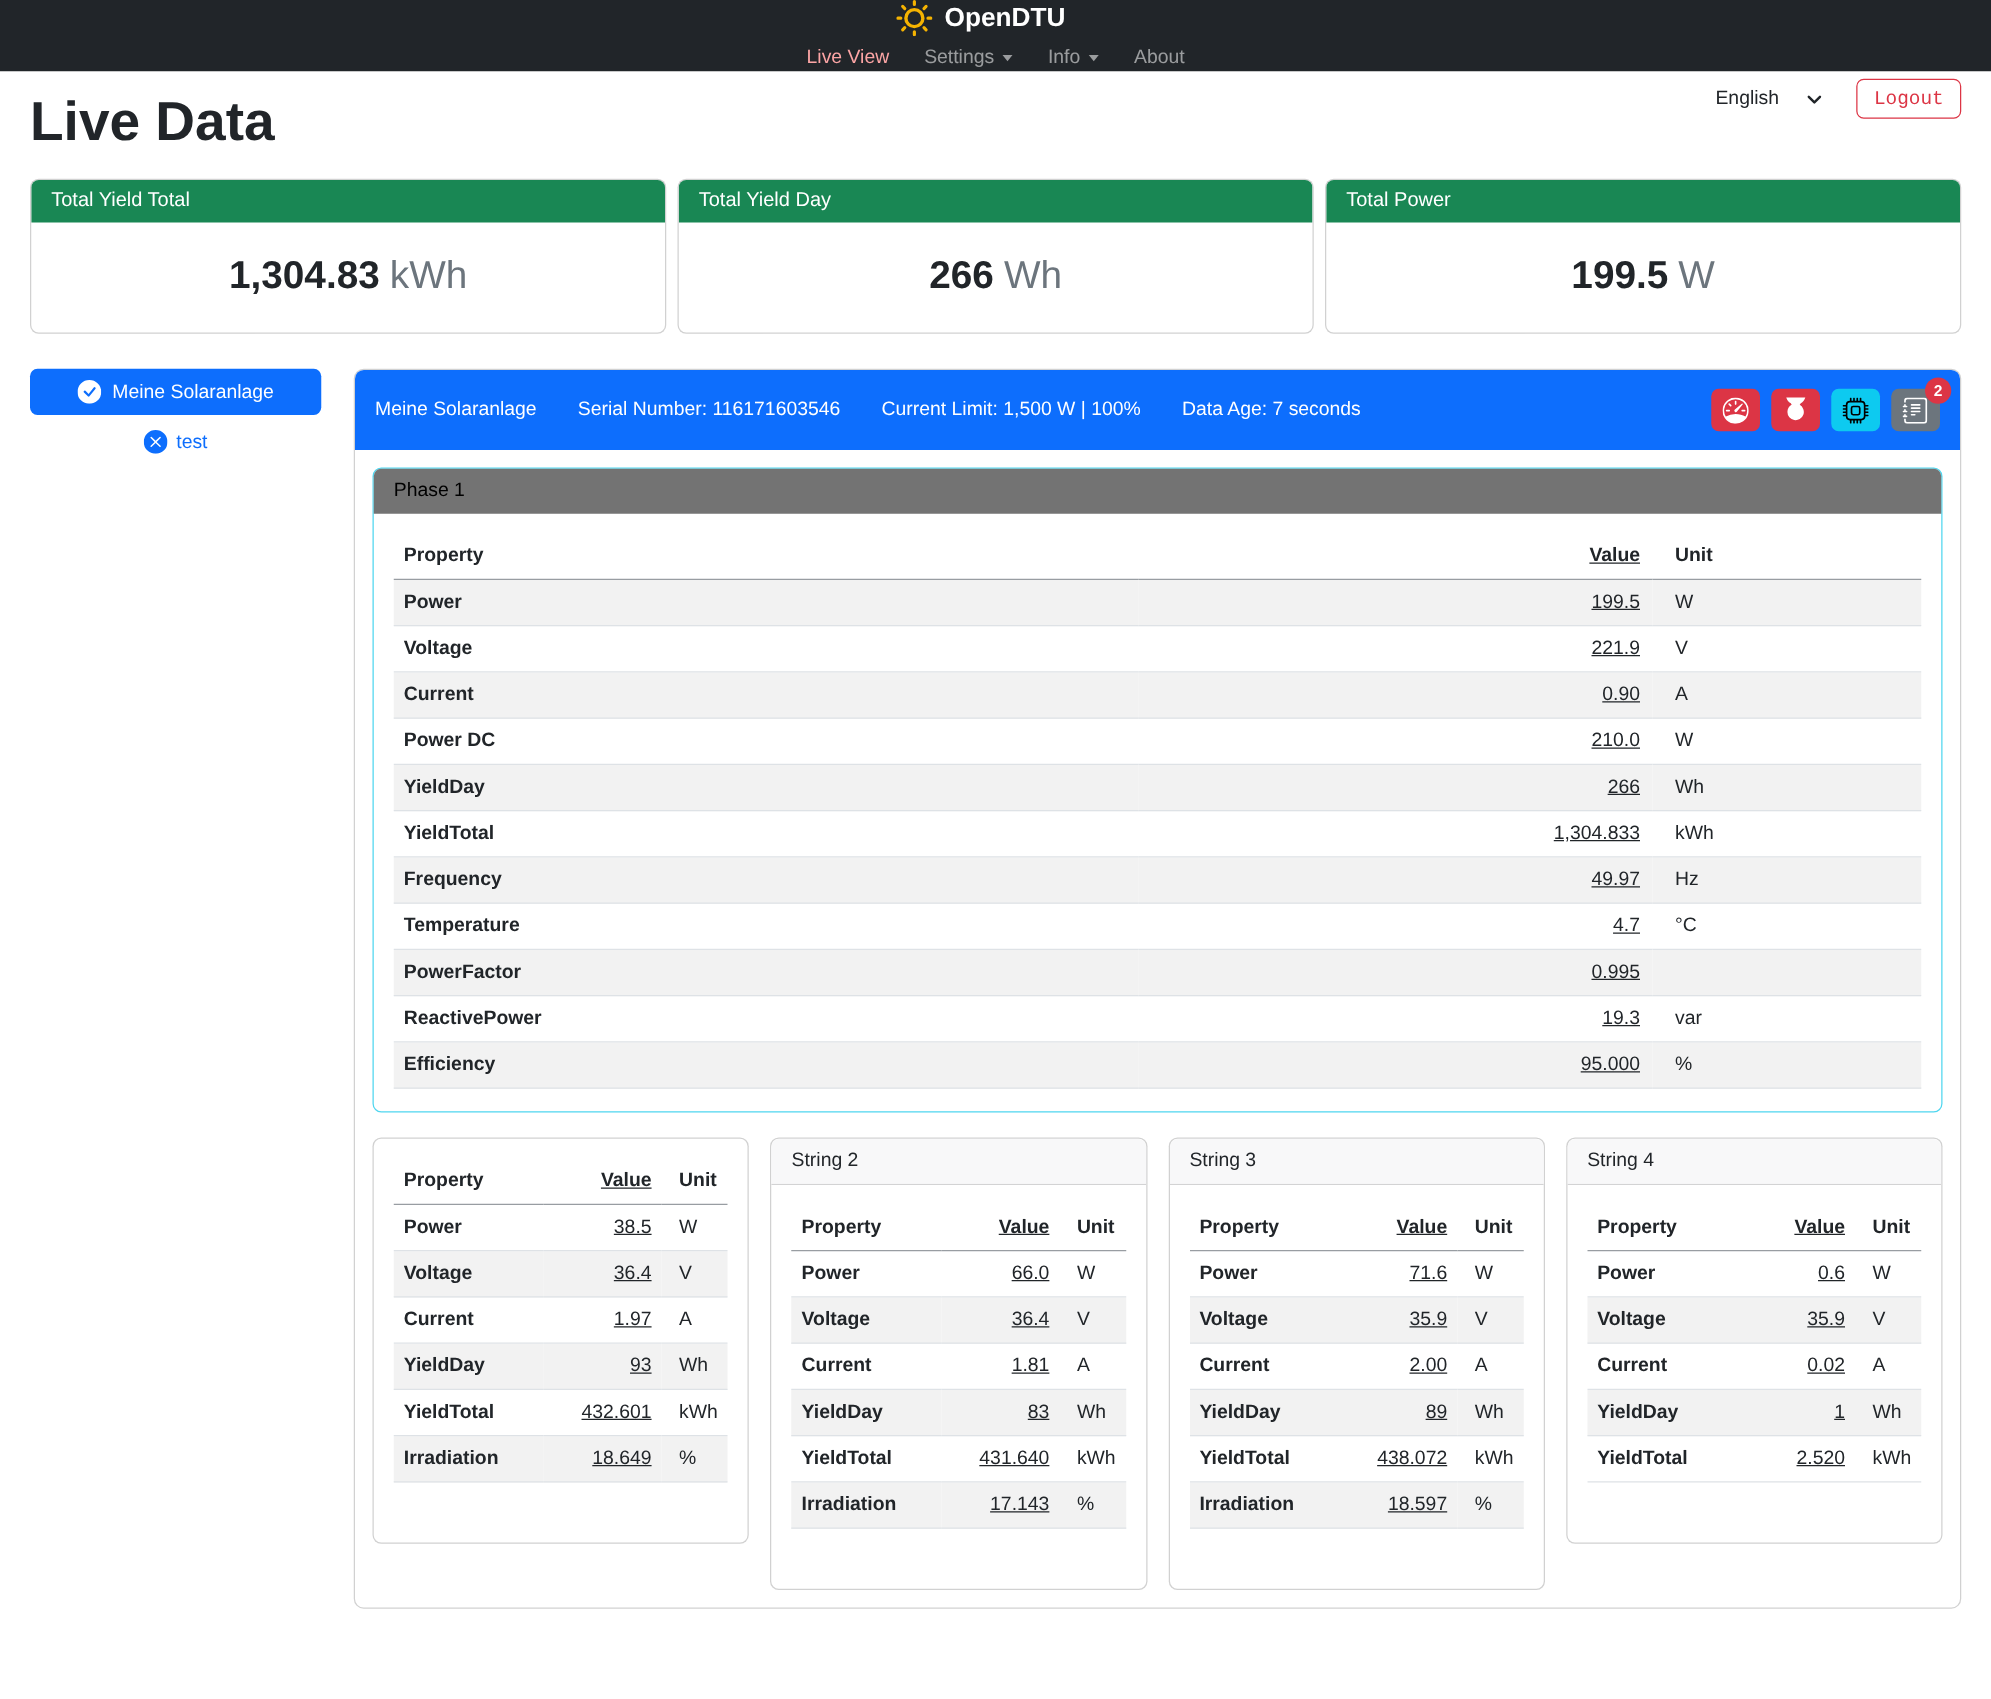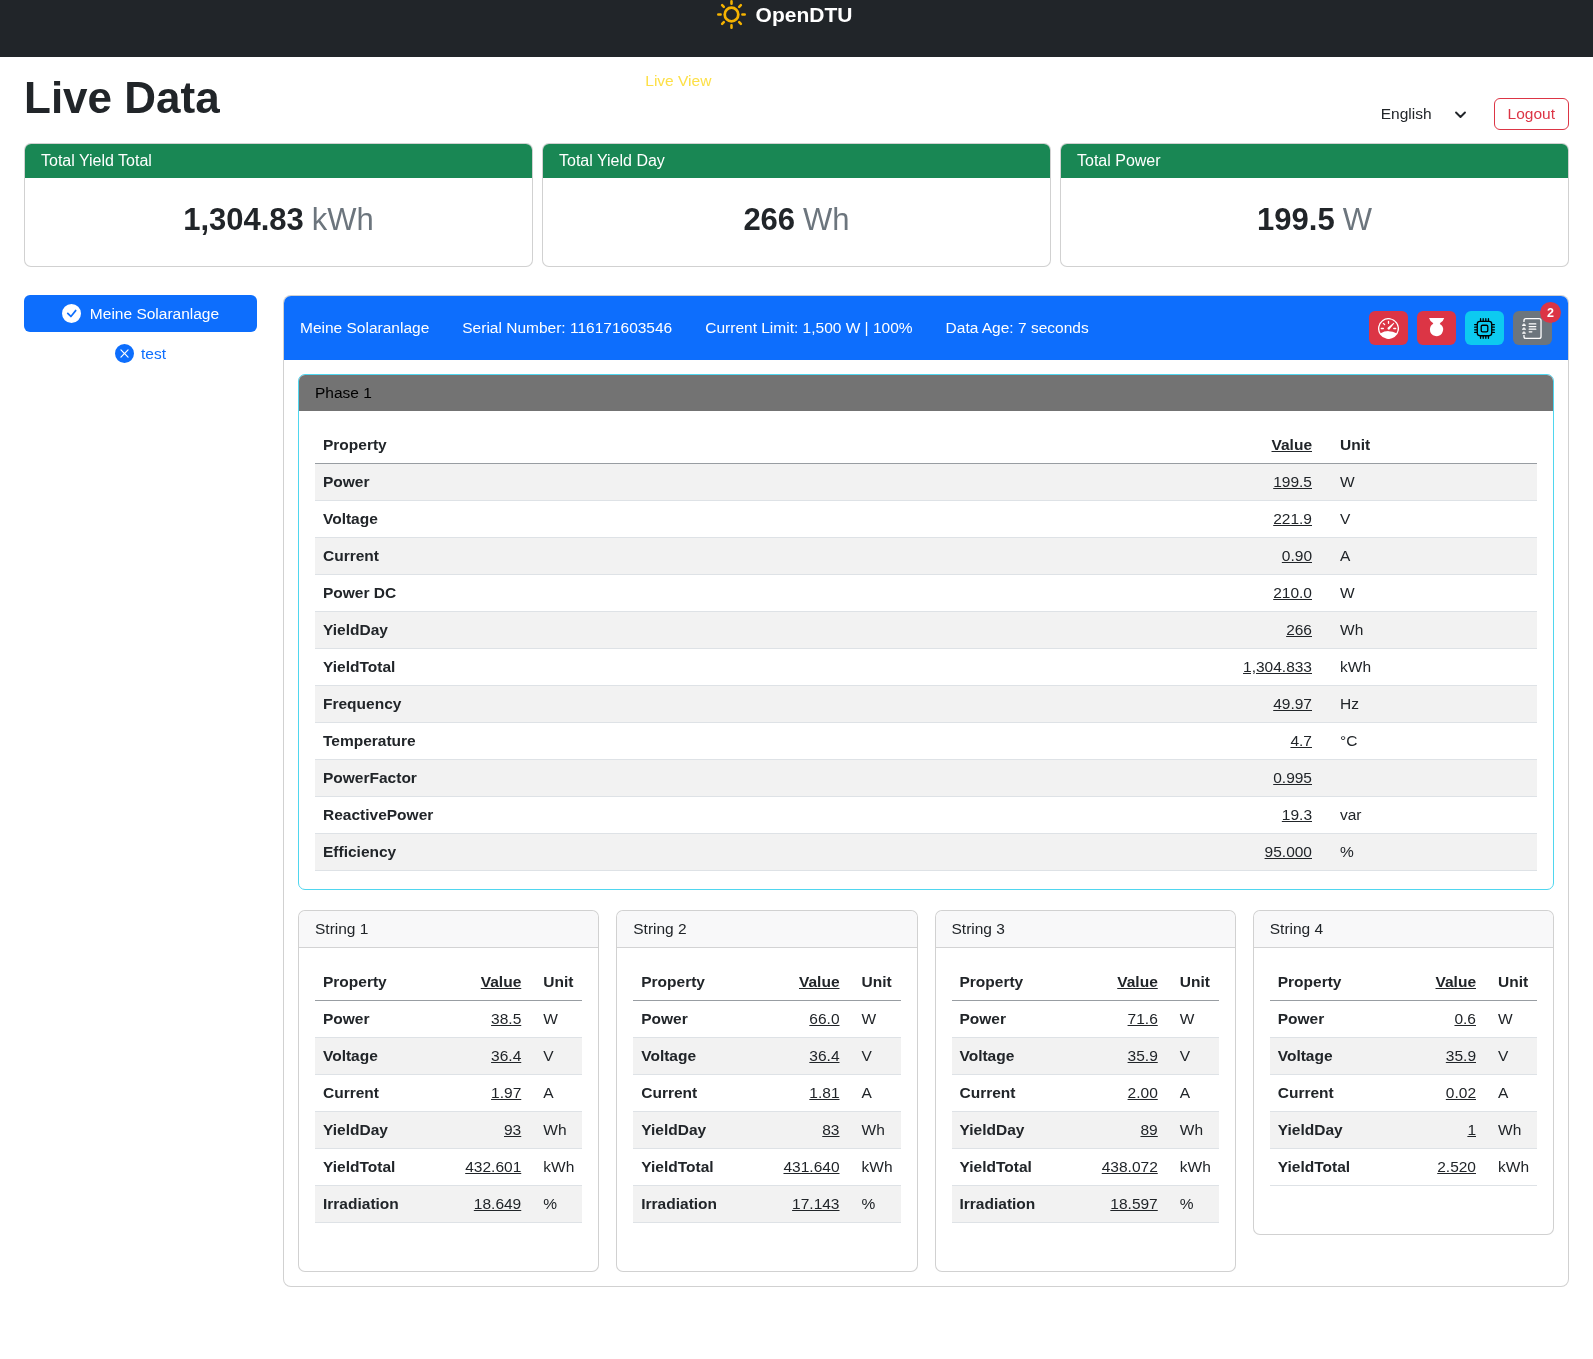--- a/index.html
+++ b/index.html
@@ -17,37 +17,37 @@
     padding:0 24px;
     flex-direction:column;
   }
   .brand { display:flex; align-items:center; gap:10px; margin-right:24px; }
   .brand-name { color:#fff; font-size:21px; font-weight:700; }
   .nav-links { display:flex; align-items:center; }
   .nav-link {
     padding:8px 14px; color:rgba(255,255,255,.55);
     text-decoration:none; cursor:pointer; display:flex; align-items:center;
   }
-  .nav-link.active { color:#fde047;margin-top:35px; }
+  .nav-link.active { color:#fca5a5; }
   .caret {
     display:inline-block; margin-left:7px;
     border-left:4.5px solid transparent; border-right:4.5px solid transparent;
     border-top:5px solid currentColor;
   }
   .nav-right { margin-left:auto; display:flex; align-items:center; gap:14px; }
   .lang-select {
     background:#fff; color:#212529; border-radius:6px;
     padding:7px 13px; display:flex; align-items:center; gap:22px;
     cursor:pointer;
   }
   .logout-btn {
     background:transparent; color:#dc3545;
     border:1px solid #dc3545; border-radius:6px;
     padding:6px 13px; font-size:15.5px; cursor:pointer;
-    font-family:Liberation Sans, sans-serif;
+    font-family:Liberation Mono, monospace;
   }
 
   
   .container { padding:0 24px; }
   h1.page-title { font-size:44px; font-weight:600; margin:16px 0 20px; }
 
   
   .summary-row { display:flex; gap:9px; margin-bottom:28px; }
   .sum-card {
     flex:1; border:1px solid rgba(0,0,0,.18); border-radius:7px;
@@ -336,21 +336,20 @@
                     <td class="unit">%</td>
                   </tr>
                 </tbody>
             </table>
           </div>
         </div>
 
         <div class="strings-row">
 
           <div class="string-card">
-            <div class="string-header">String 1</div>
             <div class="string-body">
               <table class="t t-string">
                 <thead>
                   <tr>
                     <th class="prop">Property</th>
                     <th class="val">Value</th>
                     <th class="unit">Unit</th>
                   </tr>
                 </thead>
                 <tbody>

